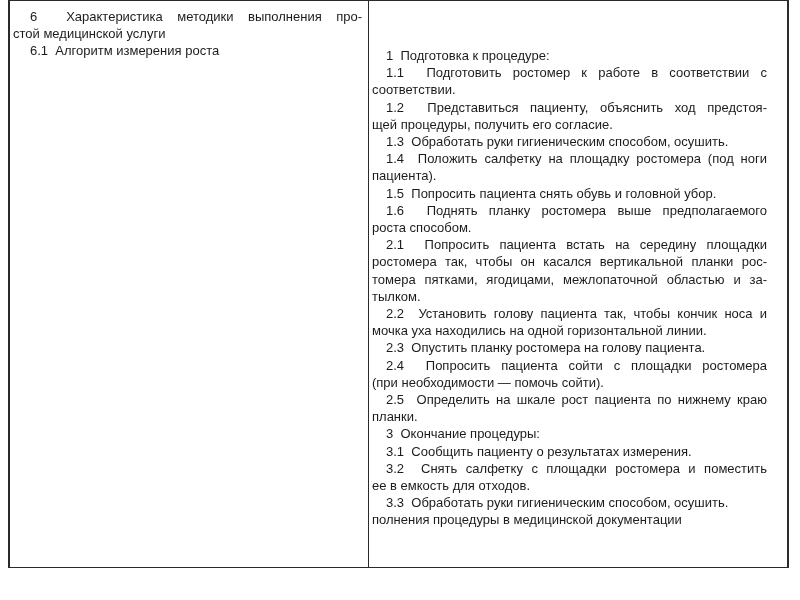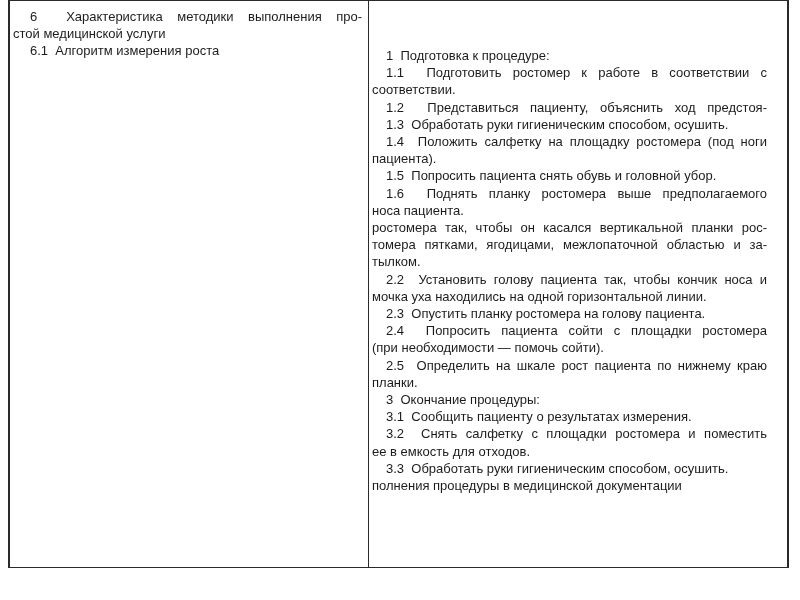--- a/index.html
+++ b/index.html
@@ -57,26 +57,28 @@
   <div class="col col-left" id="left-col">
       <div class="line first j">6&nbsp; Характеристика методики выполнения про-</div>
       <div class="line">стой медицинской услуги</div>
       <div class="line first">6.1&nbsp; Алгоритм измерения роста</div>
     </div>
   <div class="col col-right" id="right-col">
       <div class="line first">1&nbsp; Подготовка к процедуре:</div>
       <div class="line first j">1.1&nbsp; Подготовить ростомер к работе в соответствии с</div>
       <div class="line">соответствии.</div>
       <div class="line first j">1.2&nbsp; Представиться пациенту, объяснить ход предстоя-</div>
+      <div class="line">щей процедуры, получить его согласие.</div>
       <div class="line first">1.3&nbsp; Обработать руки гигиеническим способом, осушить.</div>
       <div class="line first j">1.4&nbsp; Положить салфетку на площадку ростомера (под ноги</div>
       <div class="line">пациента).</div>
       <div class="line first">1.5&nbsp; Попросить пациента снять обувь и головной убор.</div>
       <div class="line first j">1.6&nbsp; Поднять планку ростомера выше предполагаемого</div>
-      <div class="line">носа пациента.</div>
+      <div class="line">роста способом.</div>
+      <div class="line first j">2.1&nbsp; Попросить пациента встать на середину площадки</div>
       <div class="line j">ростомера так, чтобы он касался вертикальной планки рос-</div>
       <div class="line j">томера пятками, ягодицами, межлопаточной областью и за-</div>
       <div class="line">тылком.</div>
       <div class="line first j">2.2&nbsp; Установить голову пациента так, чтобы кончик носа и</div>
       <div class="line">мочка уха находились на одной горизонтальной линии.</div>
       <div class="line first">2.3&nbsp; Опустить планку ростомера на голову пациента.</div>
       <div class="line first j">2.4&nbsp; Попросить пациента сойти с площадки ростомера</div>
       <div class="line">(при необходимости — помочь сойти).</div>
       <div class="line first j">2.5&nbsp; Определить на шкале рост пациента по нижнему краю</div>
       <div class="line">планки.</div>

